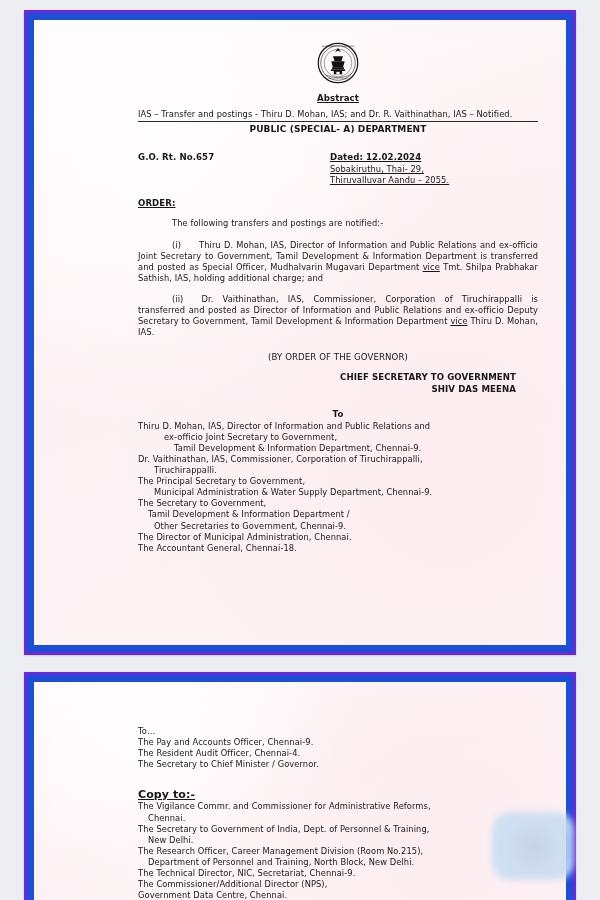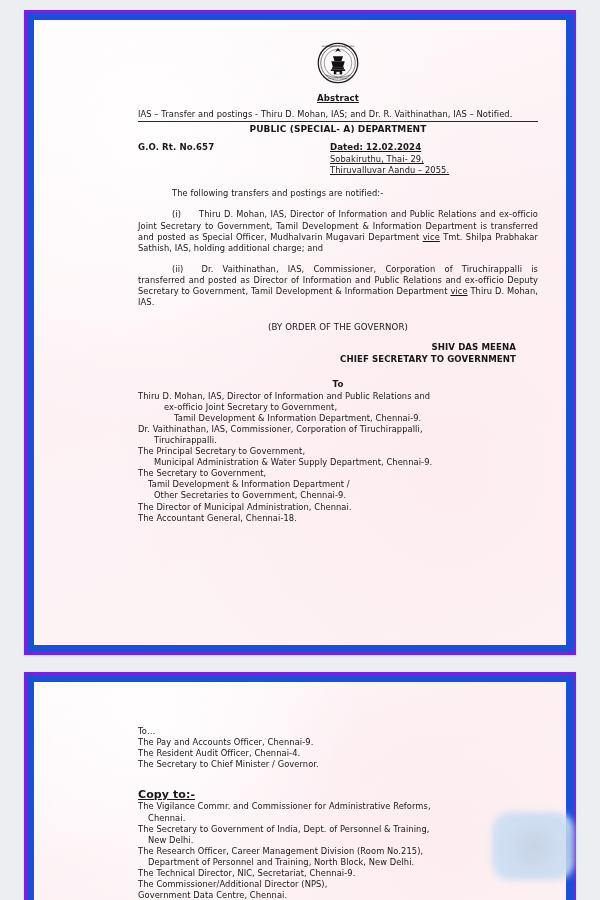--- a/index.html
+++ b/index.html
@@ -85,21 +85,21 @@
   }
   .rule {
     border: 0;
     border-top: 1px solid #2a2a2a;
     margin: 1px 0 2px 0;
   }
   .dept {
     text-align: center;
     font-weight: bold;
     font-size: 9px;
-    margin-bottom: 7px;
+    margin-bottom: 17px;
   }
 
   .gorow {
     display: flex;
     align-items: flex-start;
     margin-bottom: 12px;
   }
   .go-left {
     font-weight: bold;
     font-size: 8.6px;
@@ -223,34 +223,35 @@
 
         <div class="gorow">
           <div class="go-left">G.O. Rt. No.657</div>
           <div class="go-right">
             <div class="dated">Dated: 12.02.2024</div>
             <div>Sobakiruthu, Thai-  29,</div>
             <div>Thiruvalluvar Aandu – 2055.</div>
           </div>
         </div>
 
+        <div class="order-head">ORDER:</div>
         <div class="intro">The following transfers and postings are notified:-</div>
 
         <div class="para">
           <span class="roman">(i)</span><span>Thiru D. Mohan, IAS, Director of Information and Public Relations and ex-officio Joint Secretary to Government, Tamil Development &amp; Information Department is transferred and posted as Special Officer, Mudhalvarin Mugavari Department </span><span class="u">vice</span><span> Tmt. Shilpa Prabhakar Sathish, IAS, holding additional charge; and</span>
         </div>
 
         <div class="para">
           <span class="roman">(ii)</span><span>Dr. Vaithinathan, IAS, Commissioner, Corporation of Tiruchirappalli is transferred and posted as Director of Information and Public Relations and ex-officio Deputy  Secretary to Government, Tamil Development &amp; Information Department </span><span class="u">vice</span><span>  Thiru D. Mohan, IAS.</span>
         </div>
 
         <div class="byorder">(BY ORDER OF THE GOVERNOR)</div>
         <div class="signer">
+          <div>CHIEF SECRETARY TO GOVERNMENT</div>
           <div>SHIV DAS MEENA</div>
-          <div>CHIEF SECRETARY TO GOVERNMENT</div>
         </div>
 
         <div class="to-label">To</div>
         <div class="dist-list" id="dist1">
             <div class="dist-line">Thiru D. Mohan, IAS, Director of Information and Public Relations and</div>
             <div class="dist-line i1">ex-officio Joint Secretary to Government,</div>
             <div class="dist-line i3">Tamil Development &amp; Information Department, Chennai-9.</div>
             <div class="dist-line">Dr. Vaithinathan, IAS, Commissioner, Corporation of Tiruchirappalli,</div>
             <div class="dist-line i2">Tiruchirappalli.</div>
             <div class="dist-line">The Principal Secretary to Government,</div>

